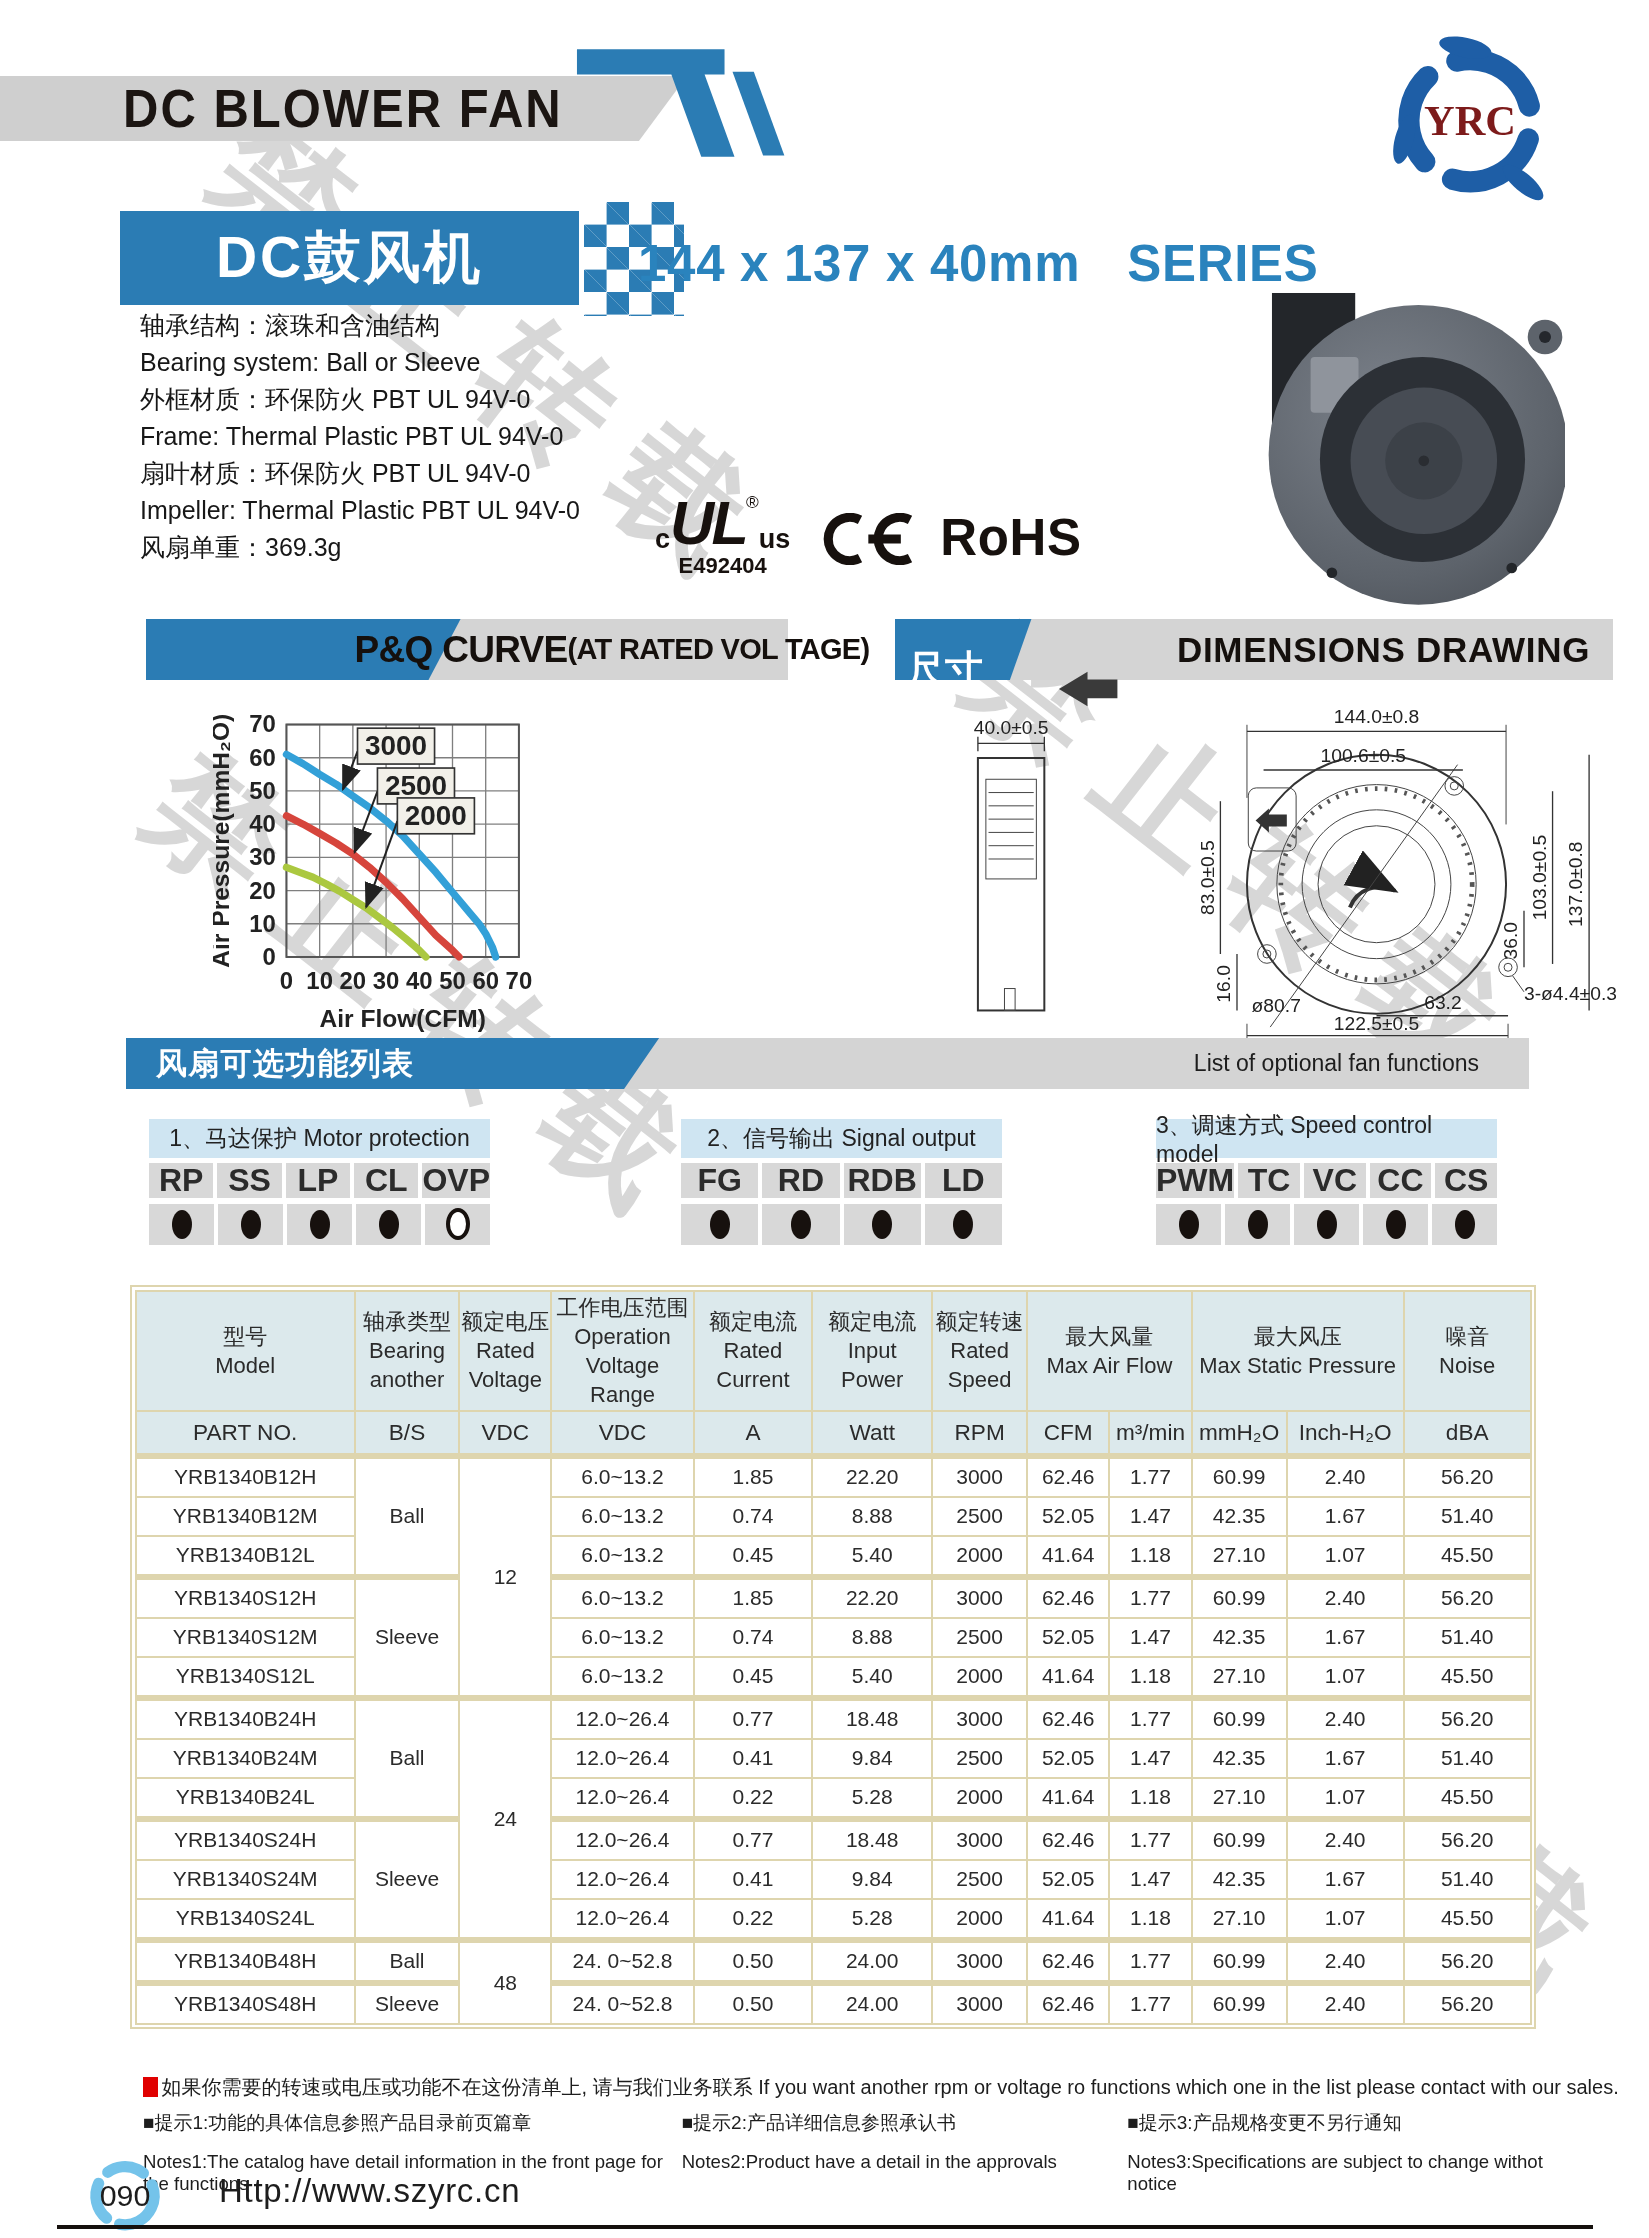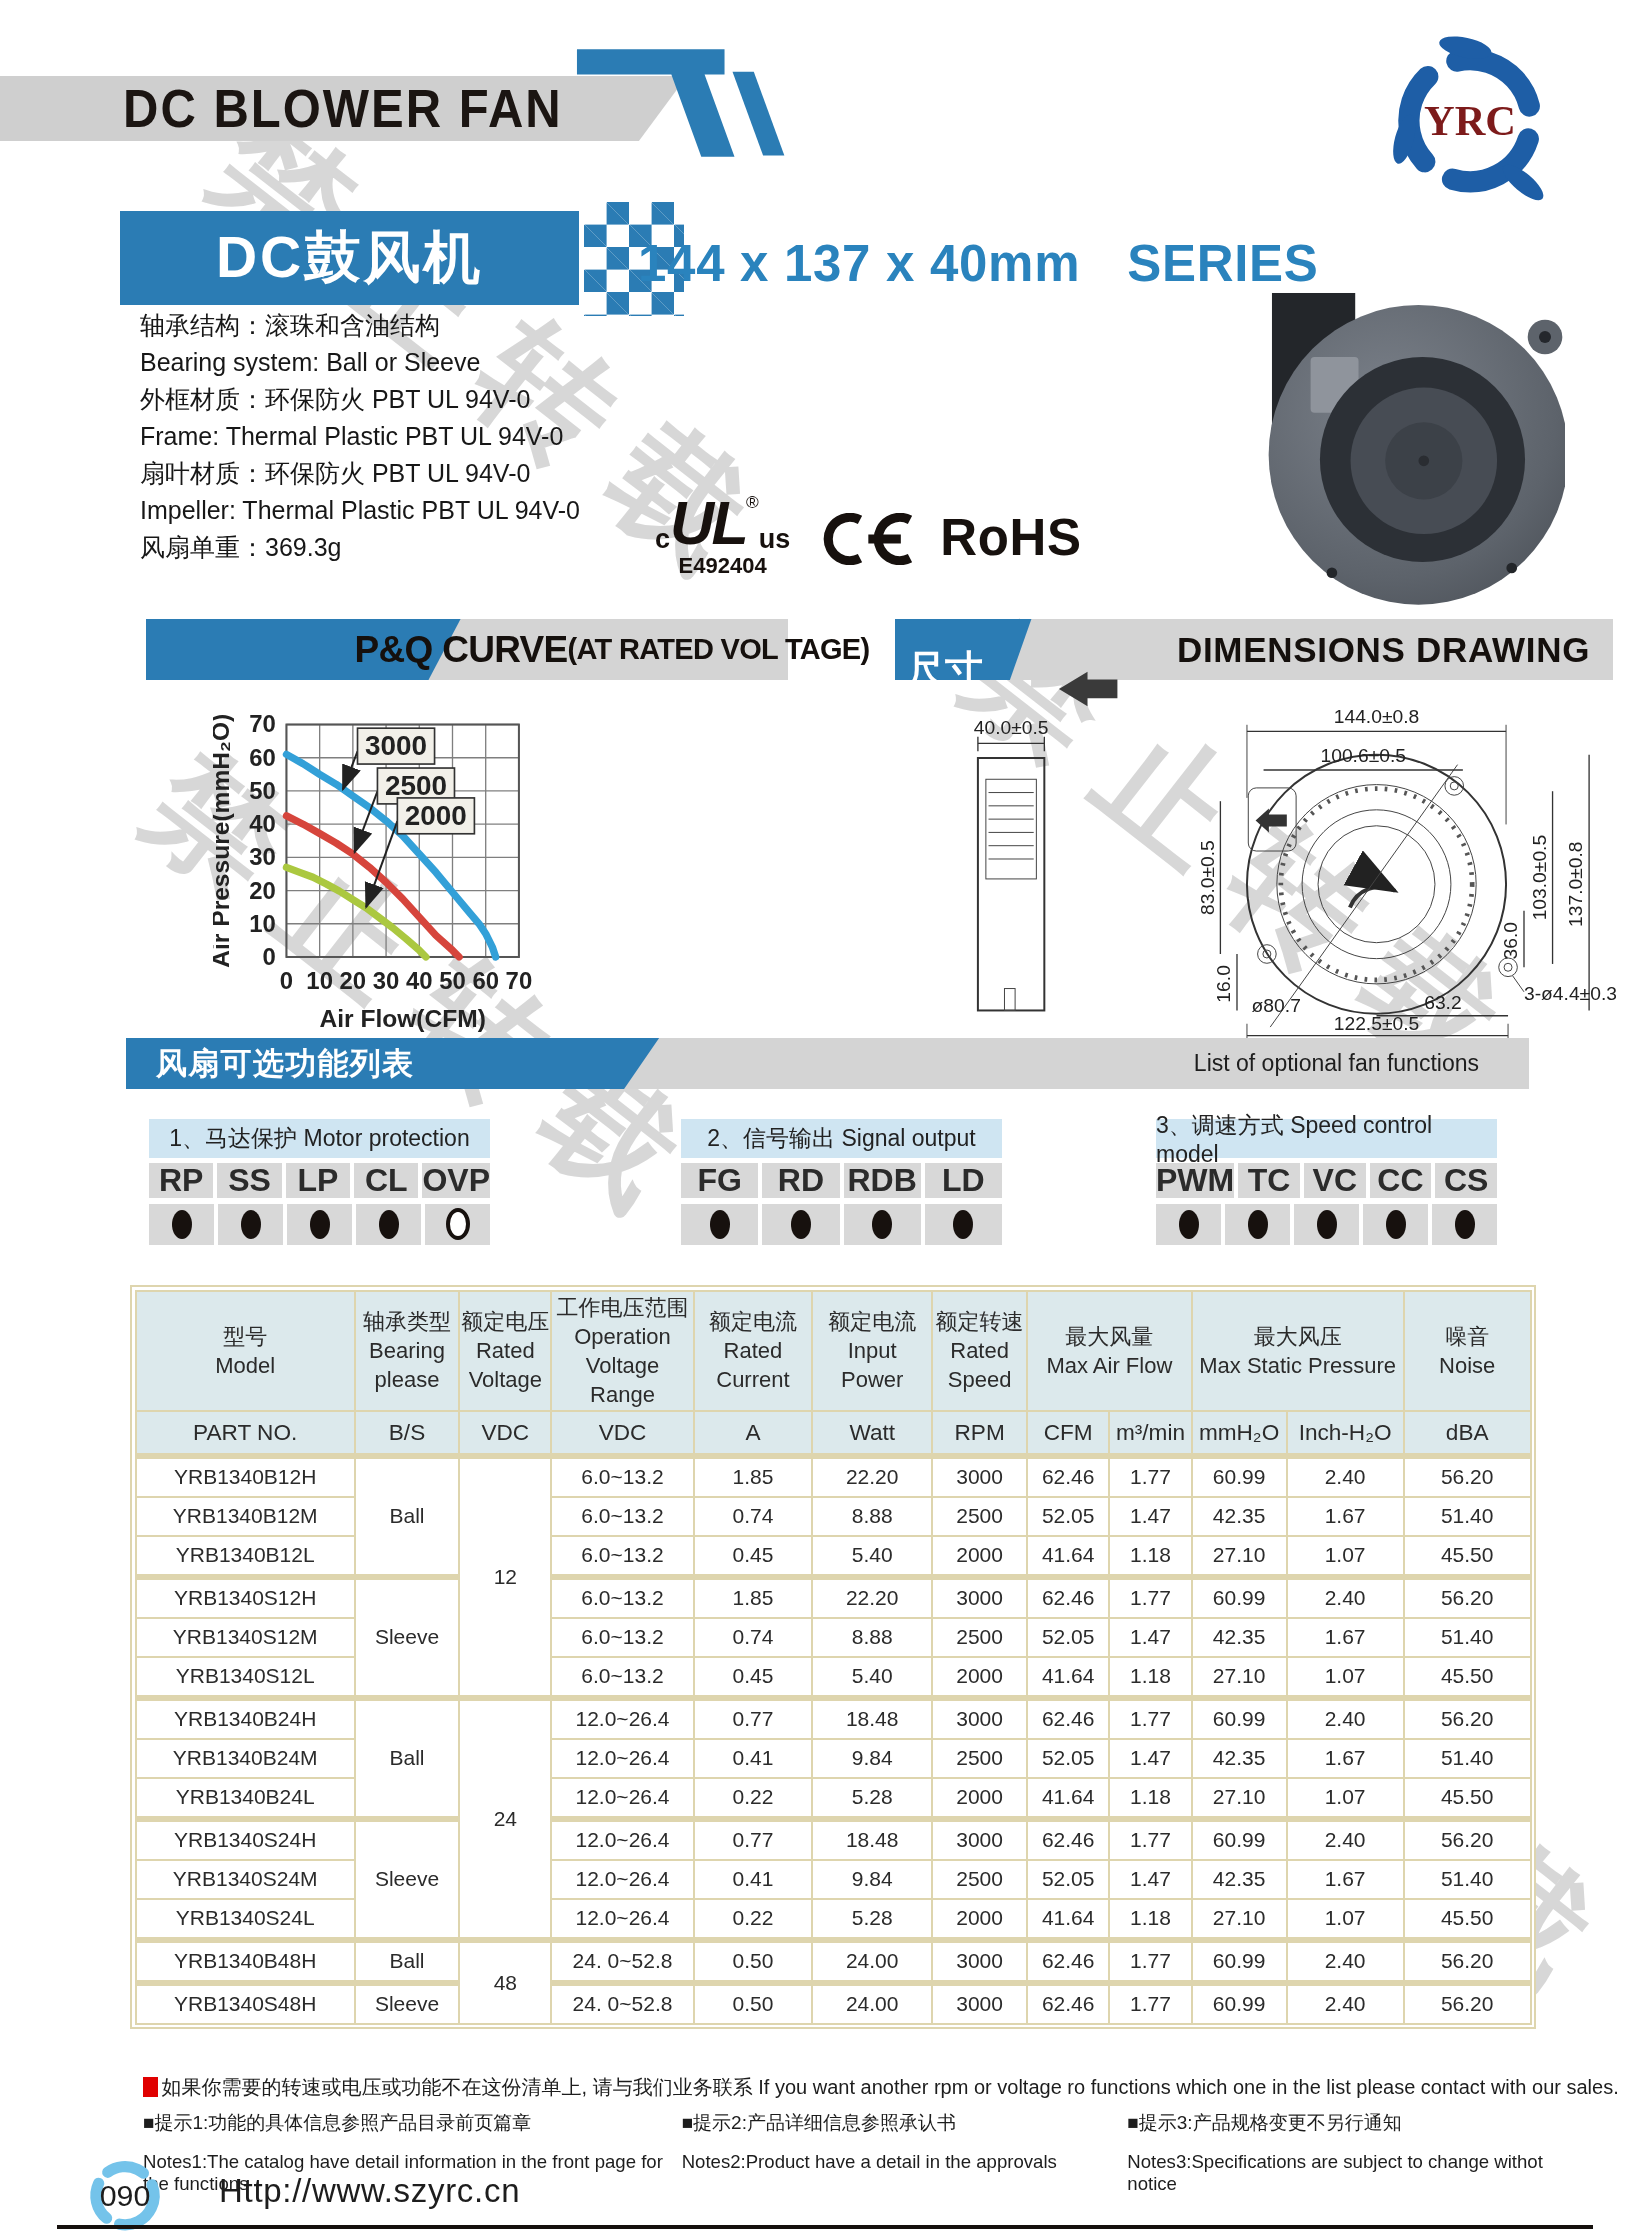--- a/index.html
+++ b/index.html
@@ -434,21 +434,21 @@
         <col style="width: 9.1%;">
       </colgroup>
     <thead>
         <tr>
           <th colspan="1">
             <div>型号</div>
             <div>Model</div>
           </th>
           <th colspan="1">
             <div>轴承类型</div>
-            <div>Bearing please</div>
+            <div>Bearing another</div>
           </th>
           <th colspan="1">
             <div>额定电压</div>
             <div>Rated Voltage</div>
           </th>
           <th colspan="1">
             <div>工作电压范围</div>
             <div>Operation Voltage Range</div>
           </th>
           <th colspan="1">

